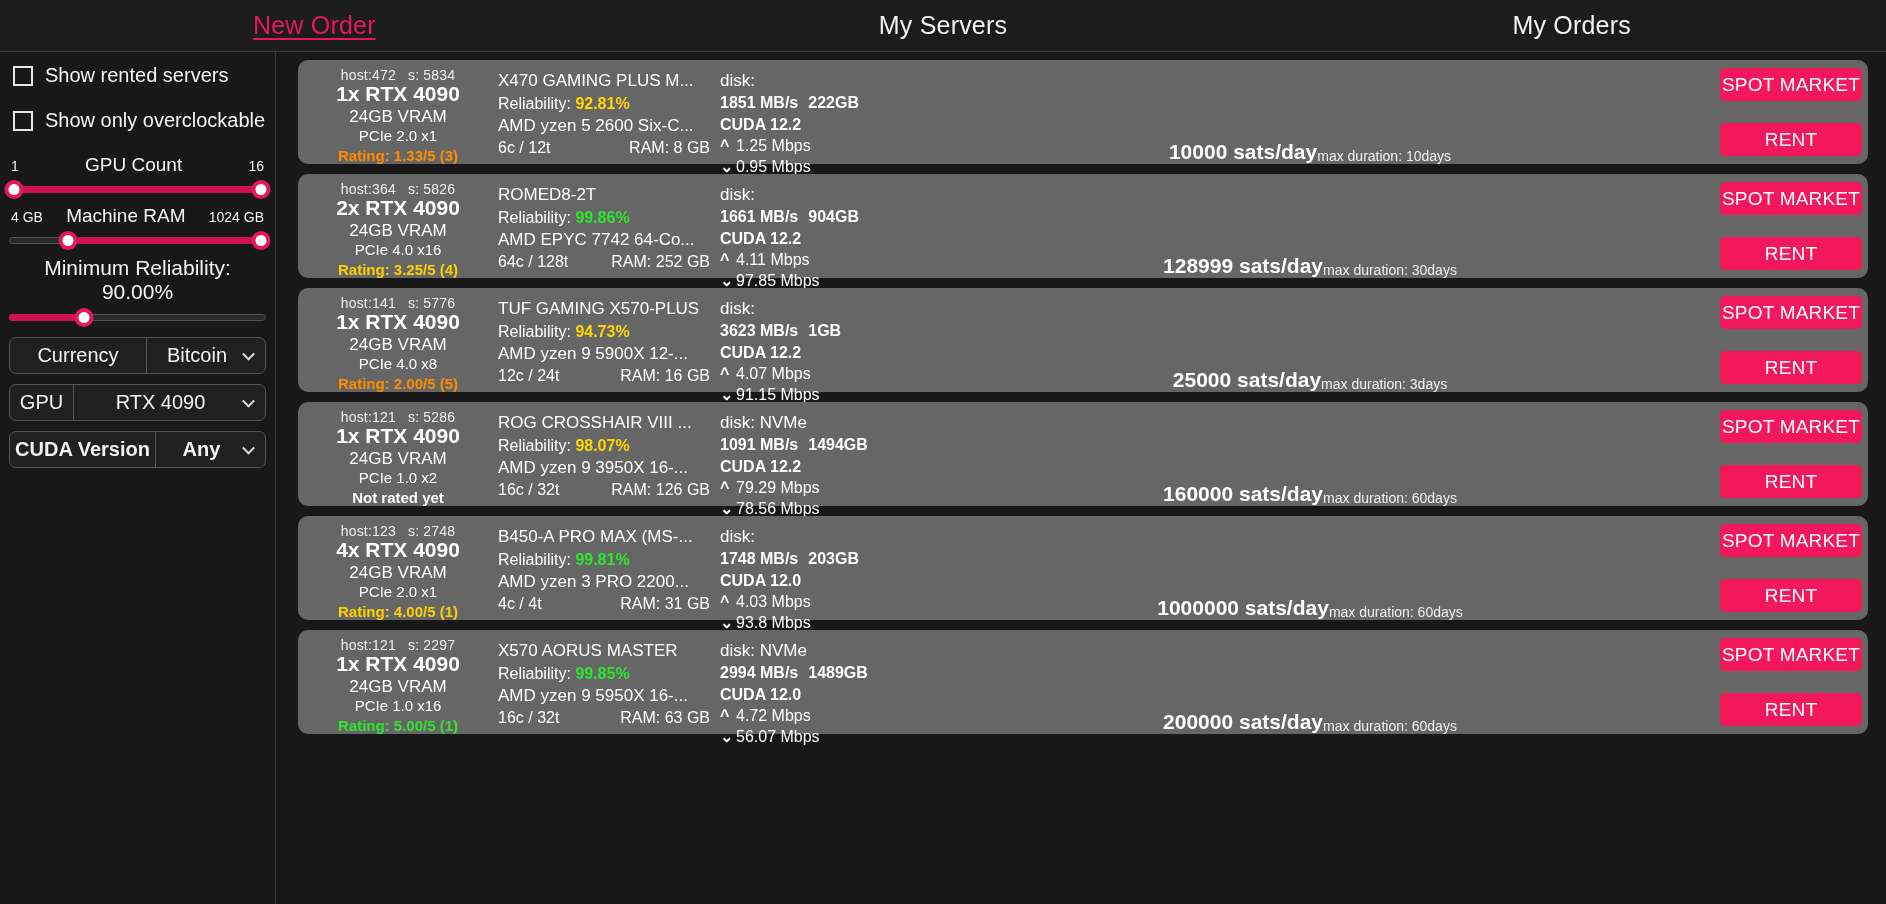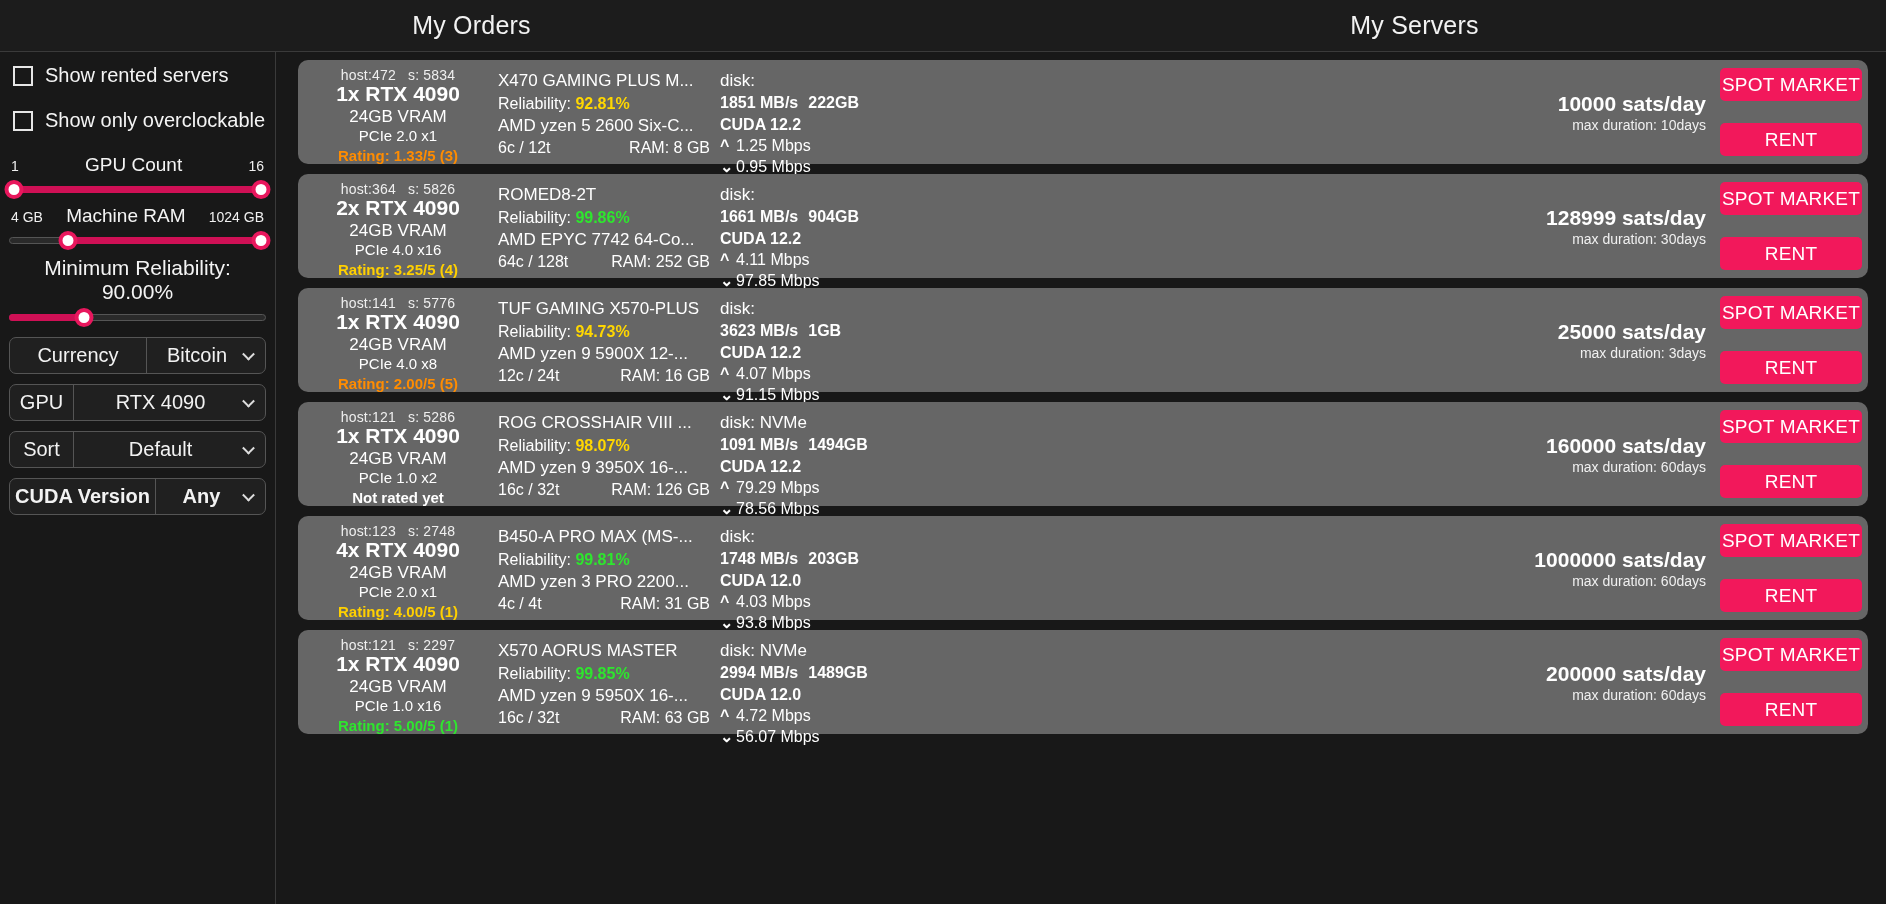--- a/index.html
+++ b/index.html
@@ -187,21 +187,21 @@
     font-size: 16px; font-weight: bold; color: #fff; line-height: 1.32;
     display: flex; gap: 10px;
   }
   .cuda { font-size: 16px; font-weight: bold; color: #fff; line-height: 1.32; }
   .net { font-size: 16px; color: #fff; line-height: 1.32; white-space: nowrap; }
   .arrow { display: inline-block; width: 16px; font-weight: bold; }
 
   .col-price {
     flex: 1;
     display: flex;
-    flex-direction: column;
+    flex-direction: row;
     align-items: flex-end;
     justify-content: center;
     padding-right: 14px;
   }
   .price { font-size: 21px; font-weight: bold; color: #fff; }
   .maxdur { font-size: 14px; color: #f0f0f0; margin-top: 1px; }
 
   .col-actions {
     width: 148px;
     flex-shrink: 0;
@@ -221,22 +221,23 @@
     height: 33px;
     cursor: pointer;
     letter-spacing: .2px;
   }
   .btn.rent { margin-top: auto; }
 </style>
 </head>
 <body>
 
 <div class="topnav">
+    <div class="navitem active">New Order</div>
+    <div class="navitem">My Servers</div>
     <div class="navitem">My Orders</div>
-    <div class="navitem">My Servers</div>
   </div>
 
 <div class="shell">
   <div class="sidebar">
     <div id="chk-host">
         <div class="chkrow">
           <span class="chkbox"></span>
           <span class="chklabel">Show rented servers</span>
         </div>
         <div class="chkrow">
@@ -286,27 +287,20 @@
             <span class="caret"></span>
           </span>
         </div>
         <div class="selrow gpu">
           <span class="lbl">GPU</span>
           <span class="val">
             <span>RTX 4090</span>
             <span class="caret"></span>
           </span>
         </div>
-        <div class="selrow sort">
-          <span class="lbl">Sort</span>
-          <span class="val">
-            <span>Default</span>
-            <span class="caret"></span>
-          </span>
-        </div>
         <div class="selrow cuda">
           <span class="lbl">CUDA Version</span>
           <span class="val">
             <span>Any</span>
             <span class="caret"></span>
           </span>
         </div>
       </div>
   </div>
 

